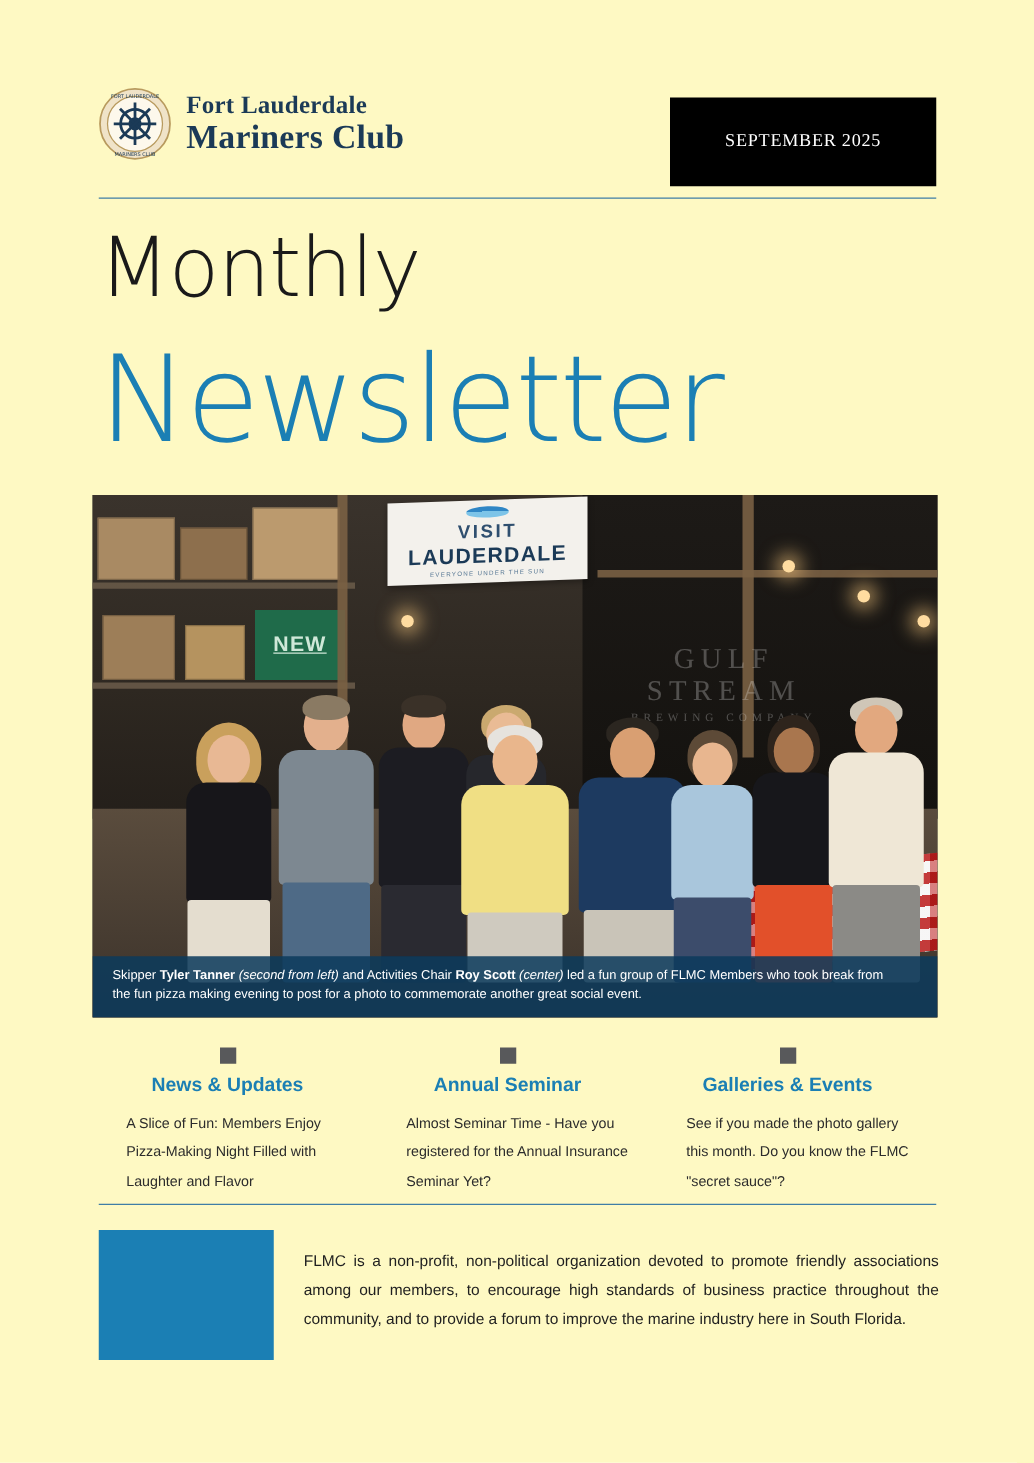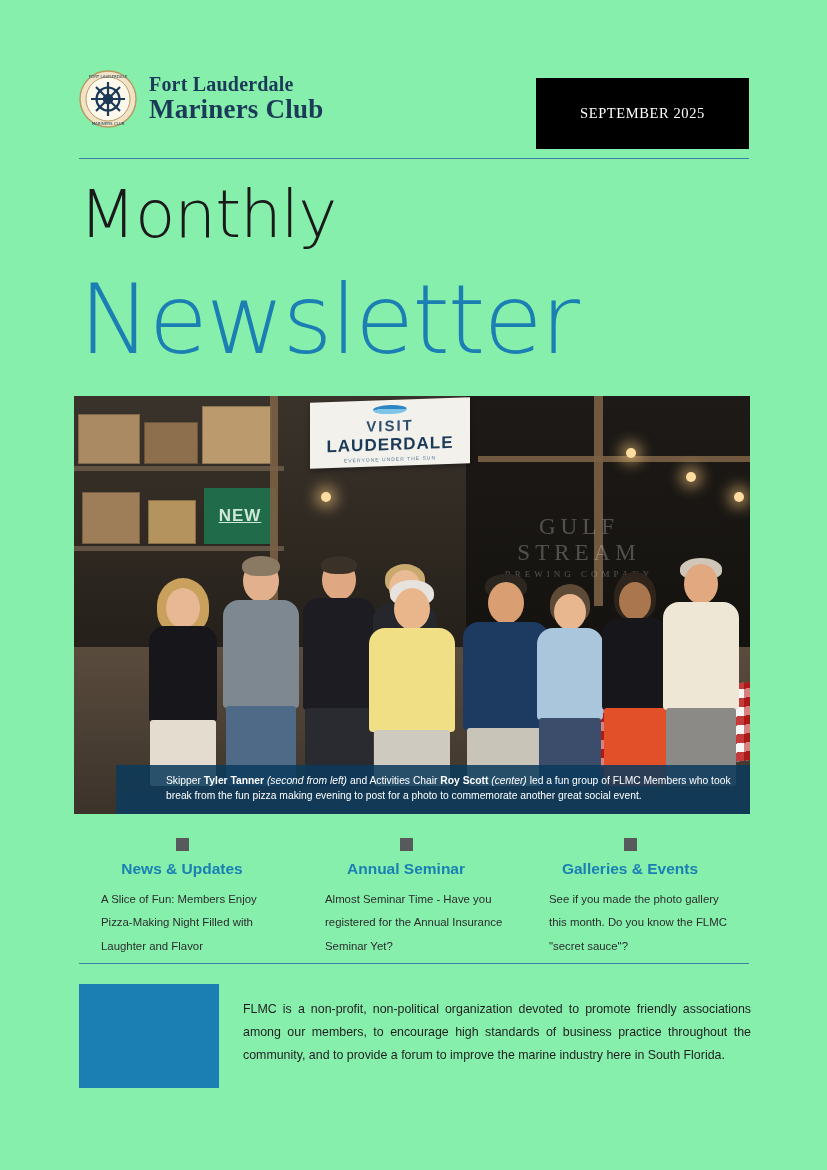--- a/index.html
+++ b/index.html
@@ -8,21 +8,21 @@
     width: 827px;
     height: 1170px;
     background: #ffffff;
     font-family: "Liberation Sans", sans-serif;
     overflow: hidden;
   }
   .page {
     position: relative;
     width: 827px;
     height: 1170px;
-    background: #86efac;
+    background: #fef9c3;
   }
 
   
   .header {
     position: absolute;
     left: 79px;
     top: 70px;
     width: 670px;
     height: 72px;
   }
@@ -237,25 +237,24 @@
     border-radius: 3px;
   }
 
   
   .caption {
     position: absolute;
     left: 0; bottom: 0;
     width: 100%;
     background: rgba(12,58,92,.86);
     color: #ffffff;
-    padding: 9px 34px 10px 50px;
+    padding: 9px 34px 10px 16px;
     font-size: 10.3px;
     line-height: 1.45;
     font-family: "Liberation Sans", sans-serif;
-    margin-left: 42px;
   }
   .caption b { font-weight: bold; }
   .caption i { font-style: italic; }
 
   
   .cols {
     position: absolute;
     left: 79px;
     top: 838px;
     width: 672px;

